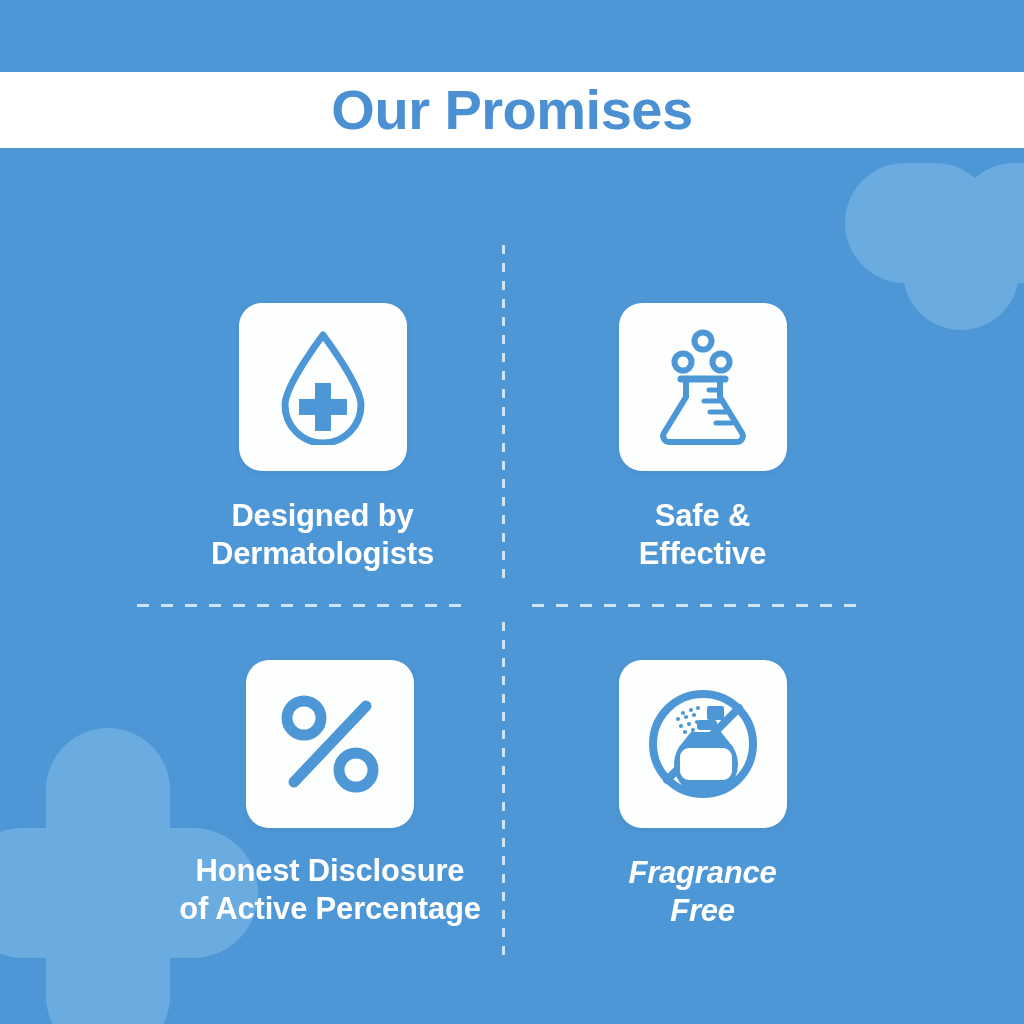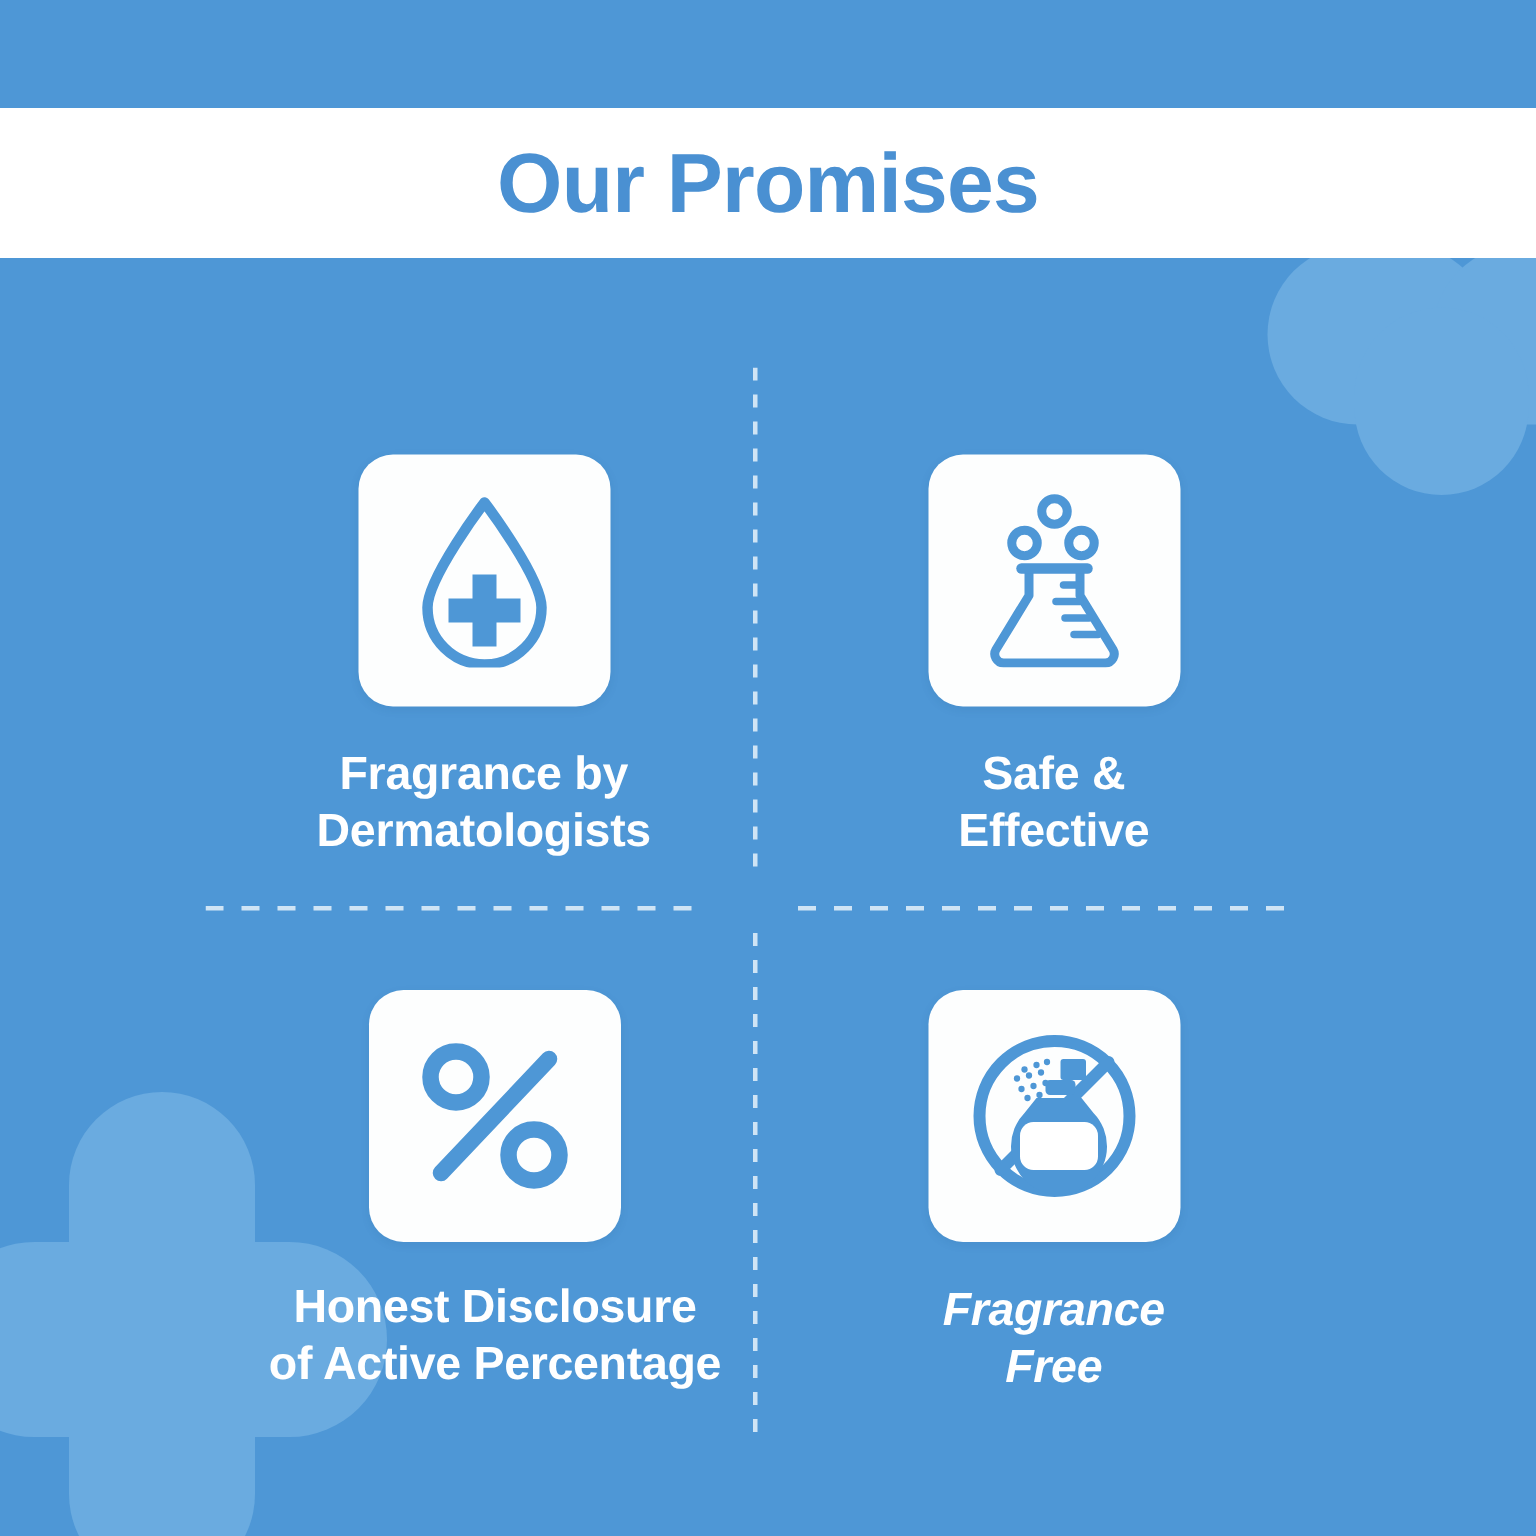--- a/index.html
+++ b/index.html
@@ -41,21 +41,21 @@
   #deco-bl { left: -42px; top: 728px; width: 300px; height: 330px; }
   #deco-bl .bar-v { left: 88px; top: 0;   width: 124px; height: 330px; border-radius: 62px; }
   #deco-bl .bar-h { left: 0;   top: 100px; width: 300px; height: 130px; border-radius: 65px; }
 
   
   #title-band {
     position: absolute;
     left: 0;
     top: 72px;
     width: 1024px;
-    height: 100px;
+    height: 76px;
     background: #ffffff;
     display: flex;
     align-items: center;
     justify-content: center;
   }
   #title-text {
     color: #4a90d2;
     font-size: 56px;
     font-weight: 700;
     letter-spacing: -0.5px;
@@ -147,21 +147,21 @@
 
   <div class="cell" id="cell-0">
     <div class="icon-card">
       <span>
         <svg width="104" height="116" viewBox="0 0 104 116" fill="none">
           <path d="M52 6 C52 6 14 56 14 76 a38 38 0 0 0 76 0 C90 56 52 6 52 6 Z" stroke="#4e97d6" stroke-width="7" stroke-linejoin="round" fill="none"></path>
           <path d="M44 54 h16 v16 h16 v16 h-16 v16 h-16 v-16 h-16 v-16 h16 z" fill="#4e97d6"></path>
         </svg>
       </span>
     </div>
-    <div class="promise-label">Fragrance by
+    <div class="promise-label">Designed by
 Dermatologists</div>
   </div>
 
   <div class="cell" id="cell-1">
     <div class="icon-card">
       <span>
         <svg width="110" height="116" viewBox="0 0 110 116" fill="none">
           <circle cx="55" cy="12" r="8.5" stroke="#4e97d6" stroke-width="6" fill="none"></circle>
           <circle cx="35" cy="33" r="8.5" stroke="#4e97d6" stroke-width="6" fill="none"></circle>
           <circle cx="73" cy="33" r="8.5" stroke="#4e97d6" stroke-width="6" fill="none"></circle>

